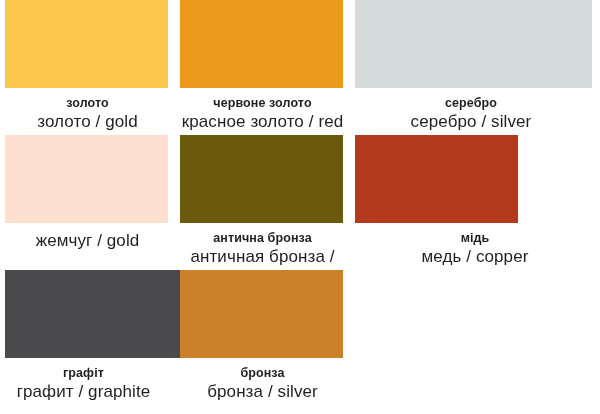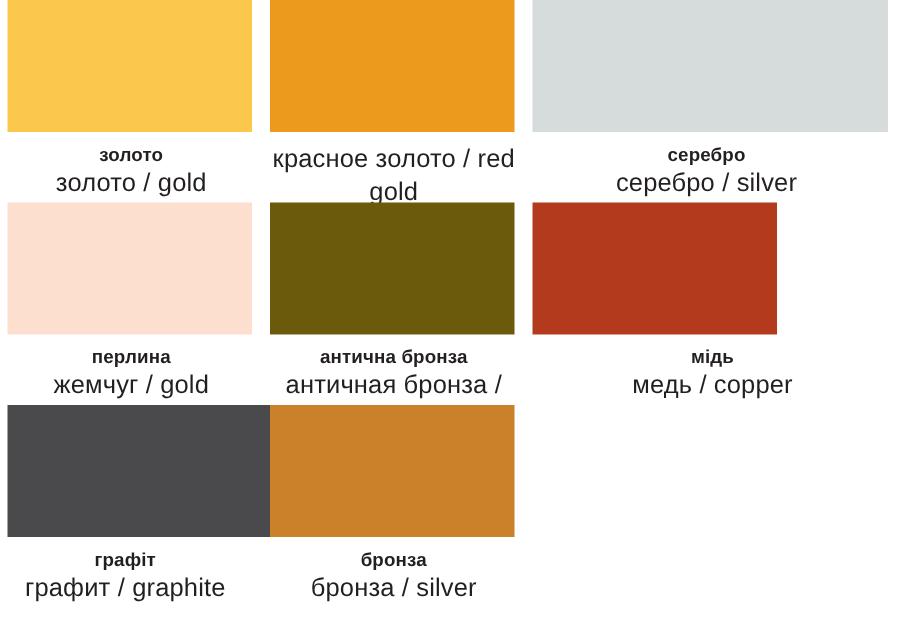--- a/index.html
+++ b/index.html
@@ -87,36 +87,36 @@
       <span class="chip" style="background:#FBC84D;"></span>
       <div class="caption">
         <span class="name-primary">золото</span>
         <span class="name-secondary">золото / gold</span>
       </div>
     </div>
 
     <div class="cell col2">
       <span class="chip" style="background:#EC9A1C;"></span>
       <div class="caption">
+        <span class="name-primary">червоне золото</span>
         <span class="name-secondary">красное золото / red gold</span>
       </div>
     </div>
 
     <div class="cell col3">
       <span class="chip" style="background:#D6DCDC;"></span>
       <div class="caption">
         <span class="name-primary">серебро</span>
         <span class="name-secondary">серебро / silver</span>
       </div>
     </div>
 
     <div class="cell col1">
       <span class="chip" style="background:#FCDFCF;"></span>
       <div class="caption">
-        <span class="name-primary">перлина</span>
         <span class="name-secondary">жемчуг / gold</span>
       </div>
     </div>
 
     <div class="cell col2">
       <span class="chip" style="background:#6B5A0B;"></span>
       <div class="caption">
         <span class="name-primary">антична бронза</span>
         <span class="name-secondary">античная бронза / antique bronze</span>
       </div>

